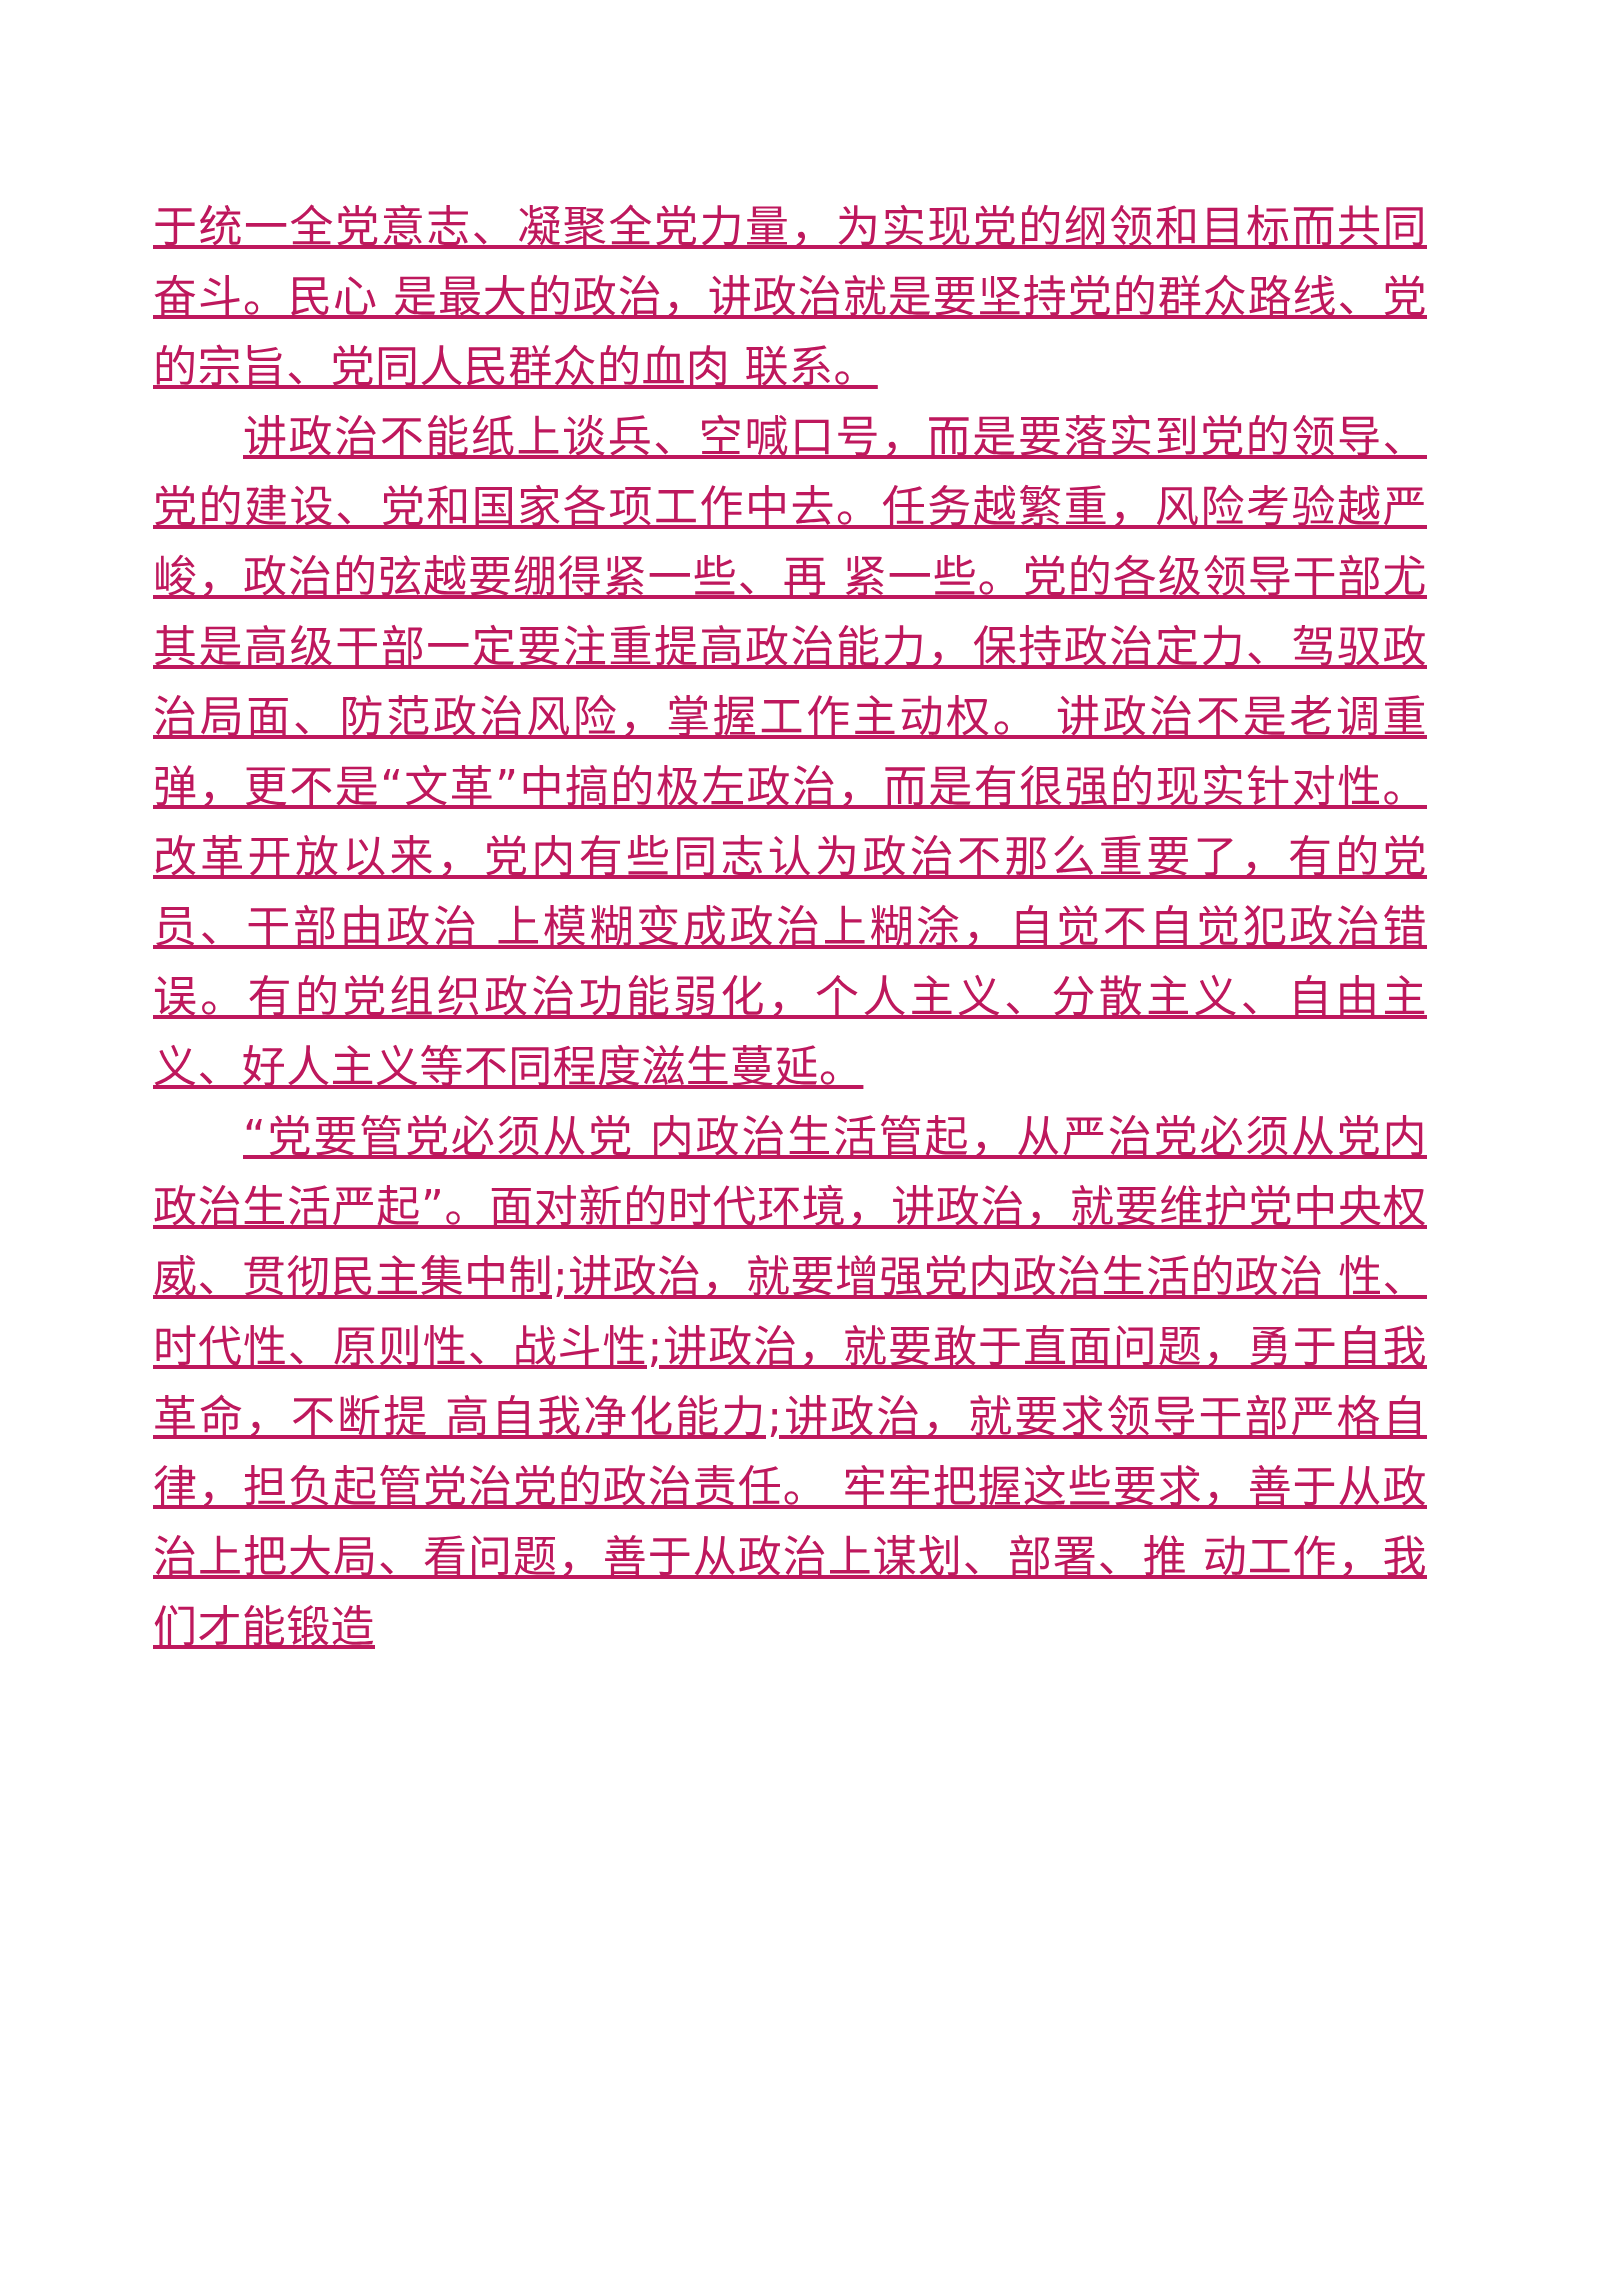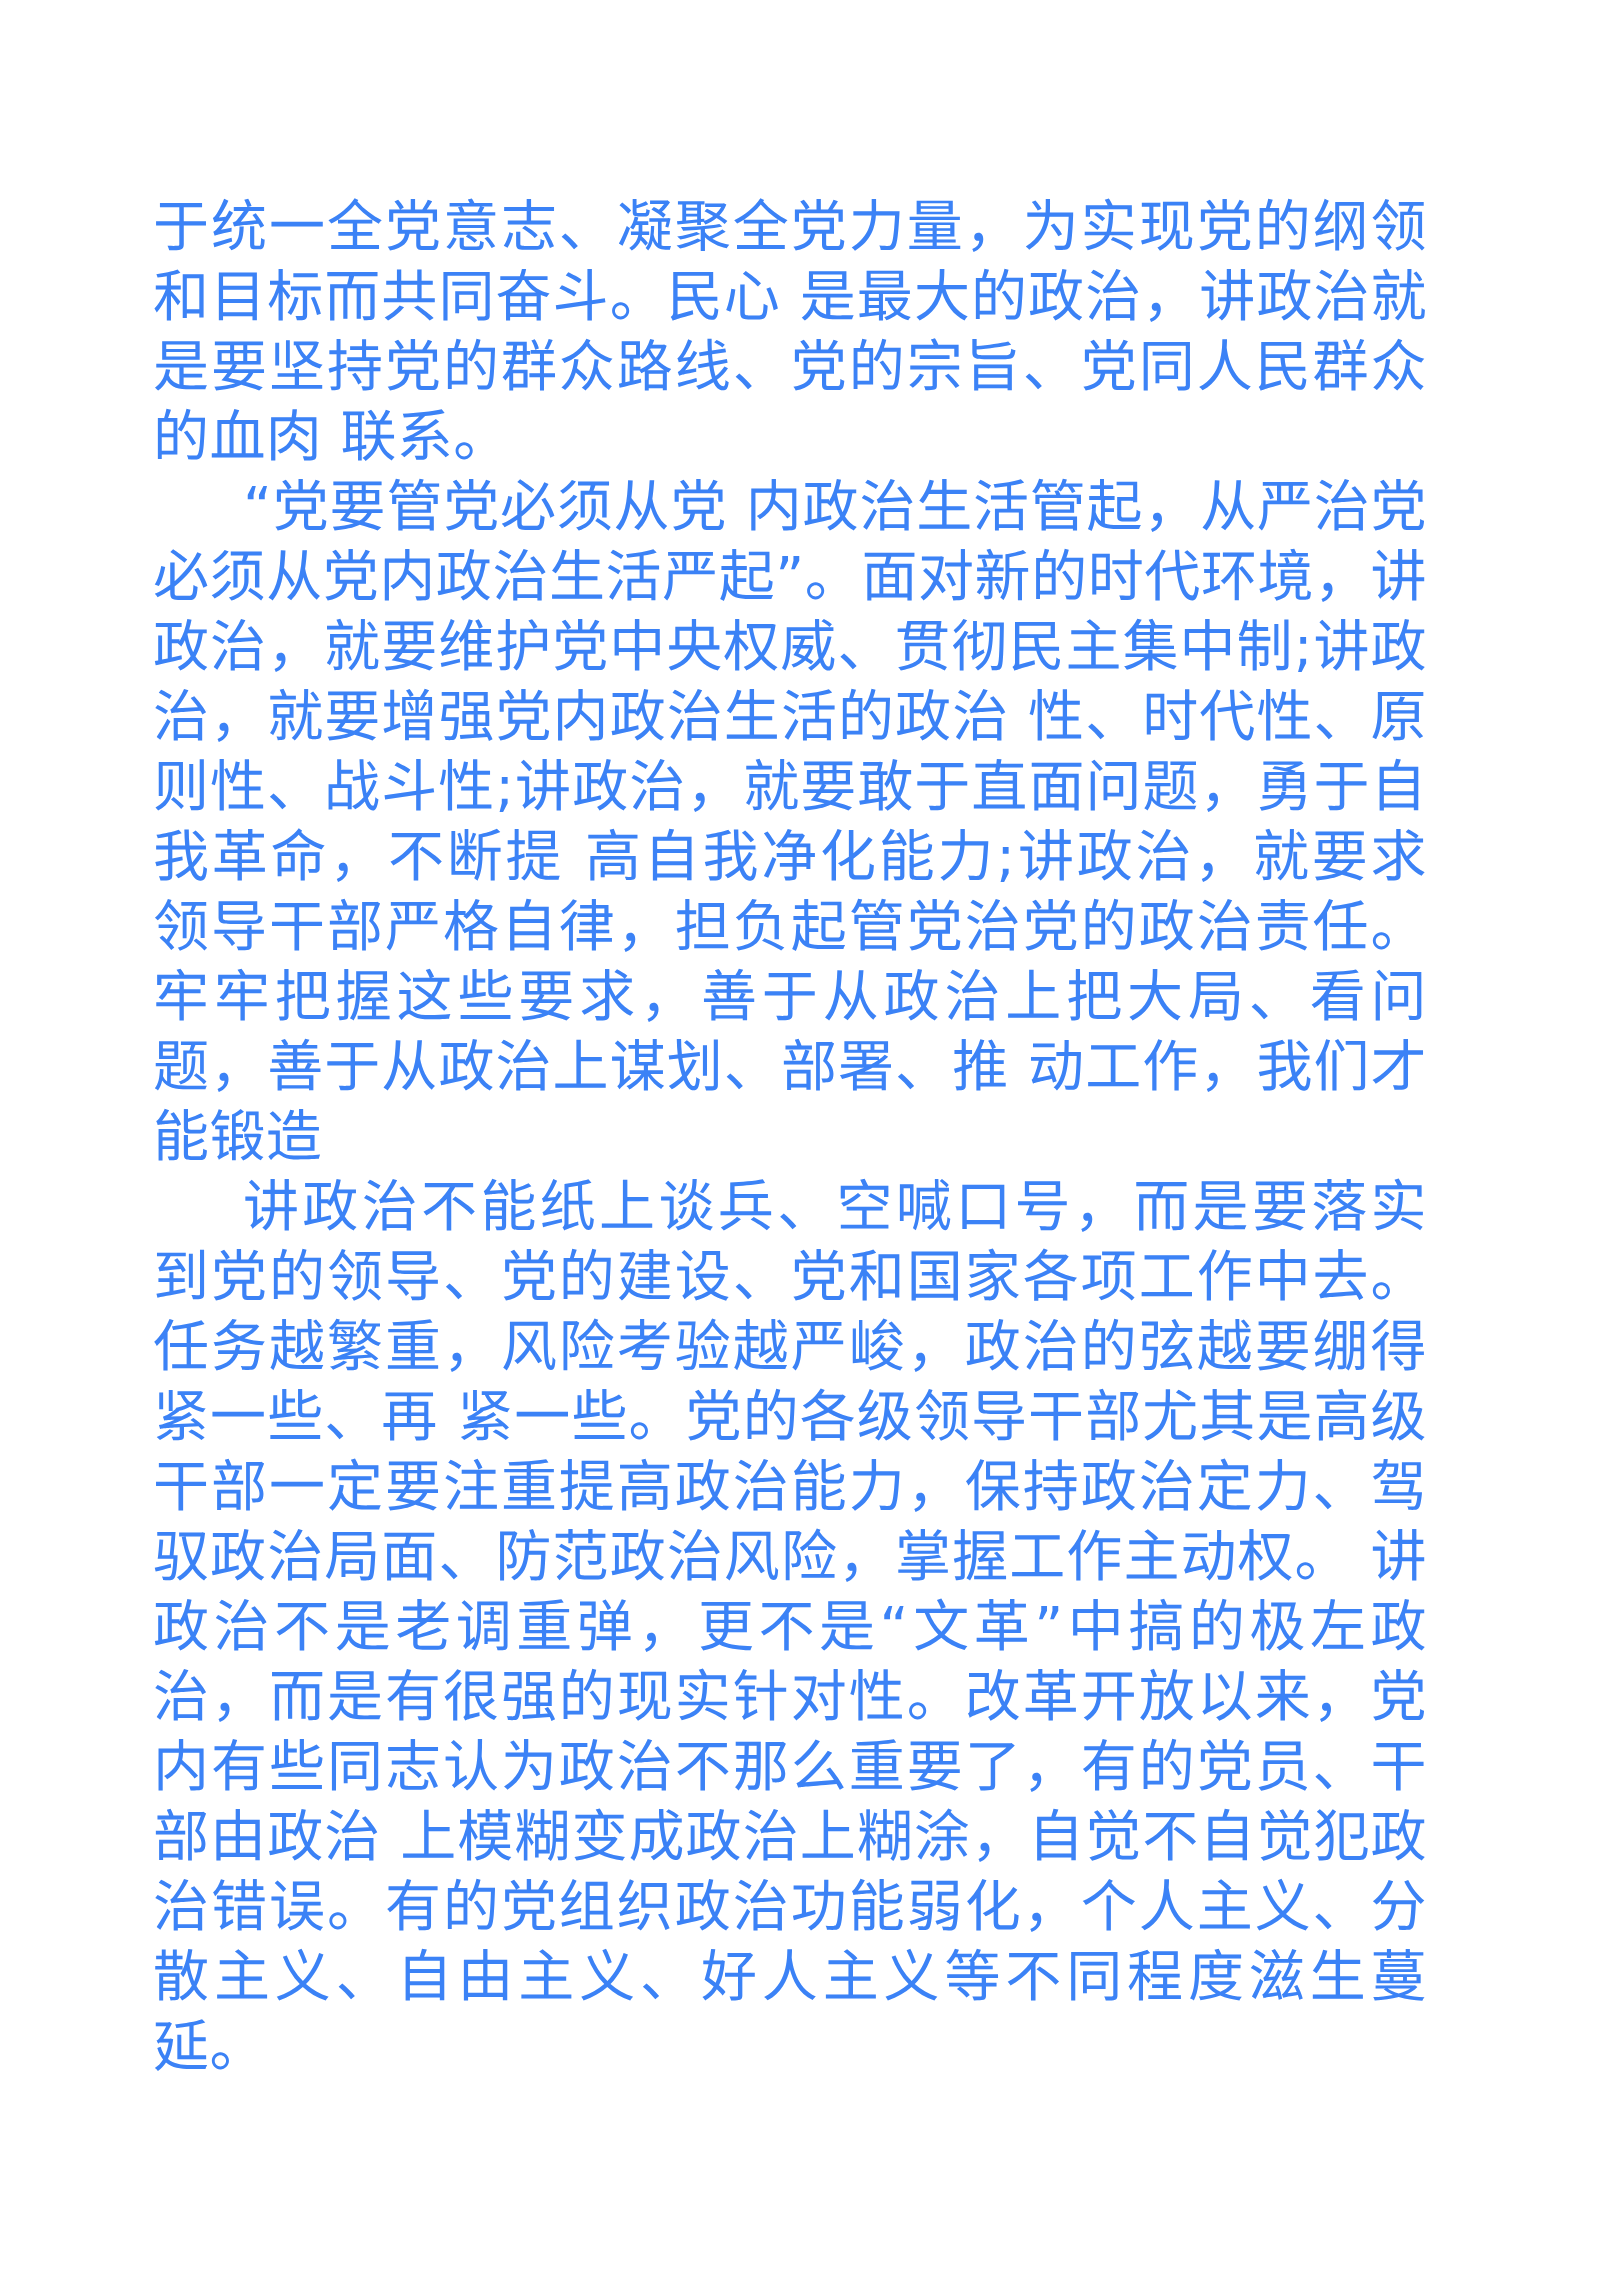--- a/index.html
+++ b/index.html
@@ -21,42 +21,43 @@
   .doc-body {
     position: absolute;
     left: 153px;
     top: 192px;
     width: 1274px;
   }
 
   .para {
     margin: 0;
     padding: 0;
-    color: #3b82f6;
-    font-size: 56px;
+    color: #be185d;
+    font-size: 44px;
     line-height: 70px;
     letter-spacing: 0.4px;
     text-align: justify;
     text-align-last: left;
     text-justify: inter-character;
     word-break: break-all;
     font-weight: 400;
+    text-decoration: underline;
   }
 
   .para.indent {
     text-indent: 90px;
   }
 </style>
 </head>
 <body>
 
 <div class="page">
   <div class="doc-body">
 
     <p class="para">于统一全党意志、凝聚全党力量，为实现党的纲领和目标而共同奋斗。民心 是最大的政治，讲政治就是要坚持党的群众路线、党的宗旨、党同人民群众的血肉 联系。</p>
 
+    <p class="para indent">讲政治不能纸上谈兵、空喊口号，而是要落实到党的领导、党的建设、党和国家各项工作中去。任务越繁重，风险考验越严峻，政治的弦越要绷得紧一些、再 紧一些。党的各级领导干部尤其是高级干部一定要注重提高政治能力，保持政治定力、驾驭政治局面、防范政治风险，掌握工作主动权。 讲政治不是老调重弹，更不是“文革”中搞的极左政治，而是有很强的现实针对性。改革开放以来，党内有些同志认为政治不那么重要了，有的党员、干部由政治 上模糊变成政治上糊涂，自觉不自觉犯政治错误。有的党组织政治功能弱化，个人主义、分散主义、自由主义、好人主义等不同程度滋生蔓延。</p>
+
     <p class="para indent">“党要管党必须从党 内政治生活管起，从严治党必须从党内政治生活严起”。面对新的时代环境，讲政治，就要维护党中央权威、贯彻民主集中制;讲政治，就要增强党内政治生活的政治 性、时代性、原则性、战斗性;讲政治，就要敢于直面问题，勇于自我革命，不断提 高自我净化能力;讲政治，就要求领导干部严格自律，担负起管党治党的政治责任。 牢牢把握这些要求，善于从政治上把大局、看问题，善于从政治上谋划、部署、推 动工作，我们才能锻造</p>
-
-    <p class="para indent">讲政治不能纸上谈兵、空喊口号，而是要落实到党的领导、党的建设、党和国家各项工作中去。任务越繁重，风险考验越严峻，政治的弦越要绷得紧一些、再 紧一些。党的各级领导干部尤其是高级干部一定要注重提高政治能力，保持政治定力、驾驭政治局面、防范政治风险，掌握工作主动权。 讲政治不是老调重弹，更不是“文革”中搞的极左政治，而是有很强的现实针对性。改革开放以来，党内有些同志认为政治不那么重要了，有的党员、干部由政治 上模糊变成政治上糊涂，自觉不自觉犯政治错误。有的党组织政治功能弱化，个人主义、分散主义、自由主义、好人主义等不同程度滋生蔓延。</p>
 
   </div>
 </div>
 
 
 </body></html>

